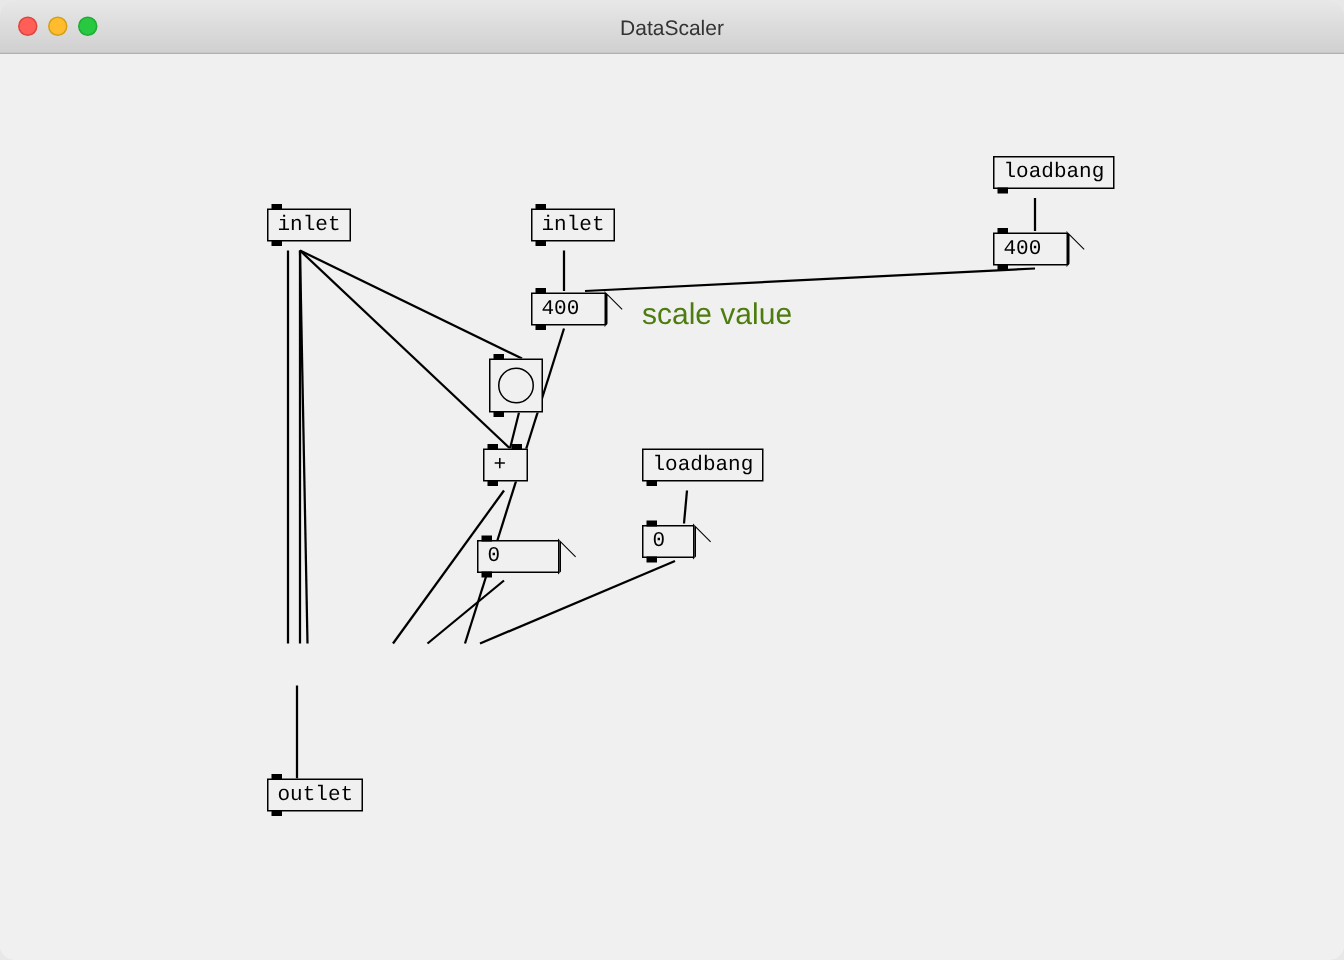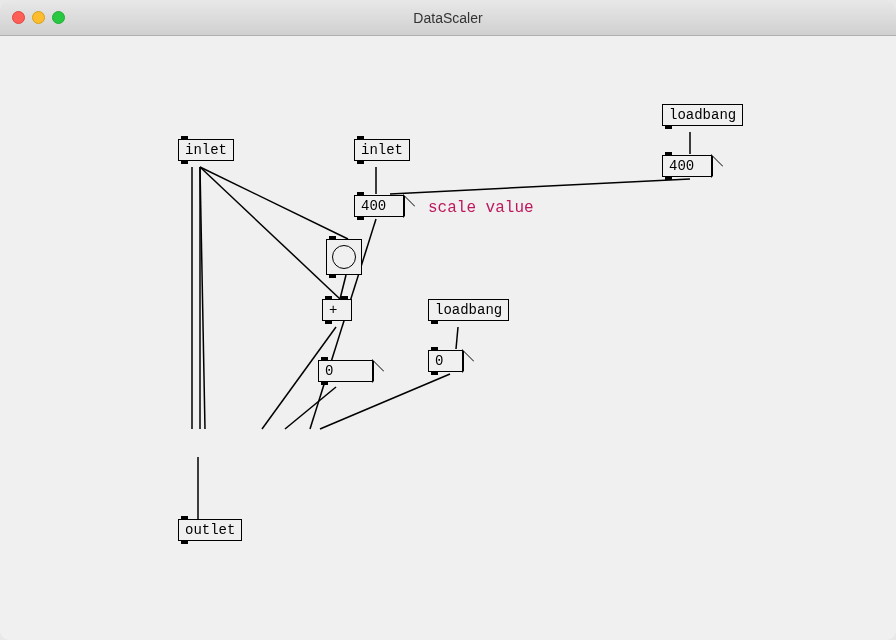--- a/index.html
+++ b/index.html
@@ -118,23 +118,23 @@
     }
 
     .connections-svg line {
       stroke: #000;
       stroke-width: 1.5;
     }
 
     
     .pd-comment {
       position: absolute;
-      font-family: Liberation Mono, monospace;
-      font-size: 16px;
-      color: #be185d;
+      font-family: Liberation Sans, sans-serif;
+      font-size: 20px;
+      color: #4d7c0f;
     }
   </style>
 </head>
 <body>
 
 <div class="window">
   <div class="titlebar">
     <div class="traffic-lights">
       <div class="traffic-light tl-close"></div>
       <div class="traffic-light tl-minimize"></div>

